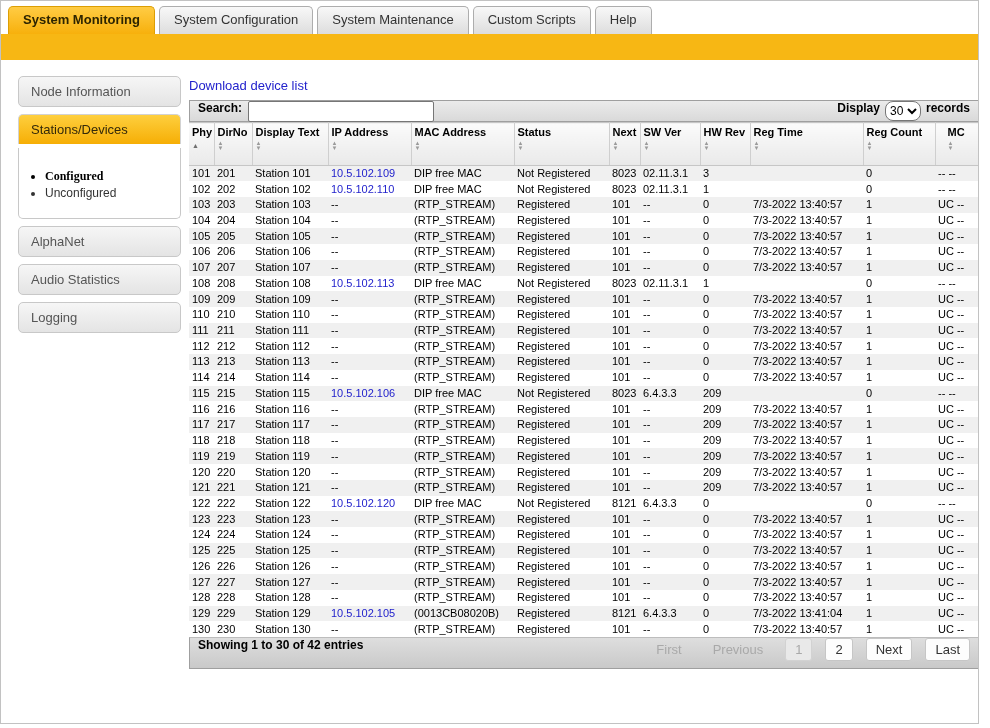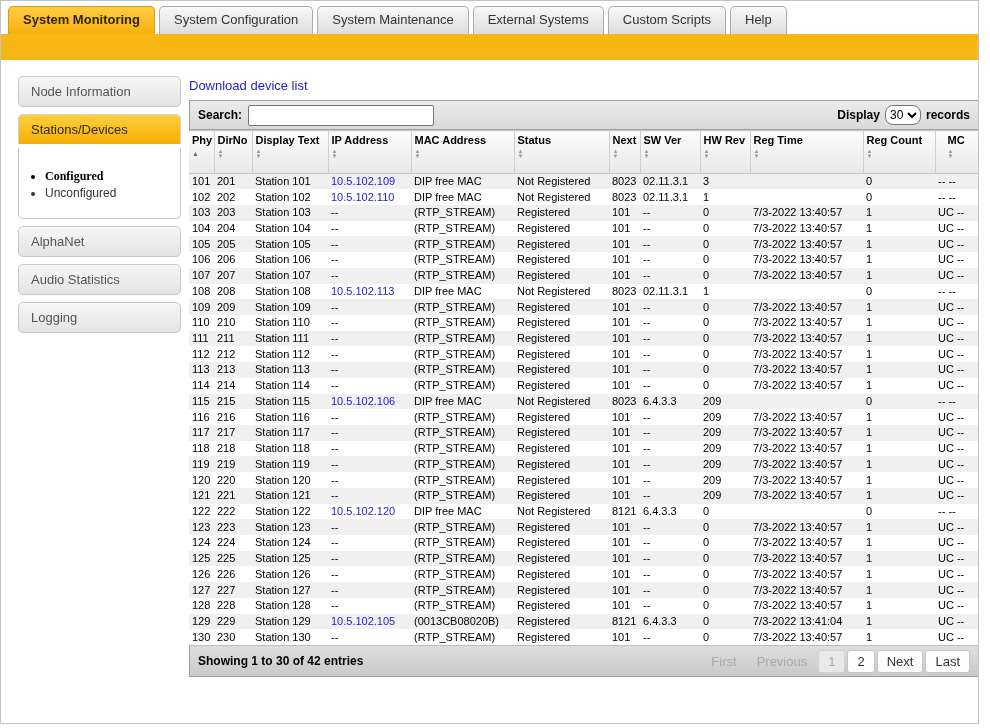--- a/index.html
+++ b/index.html
@@ -52,21 +52,21 @@
   .side-panel ul { margin:0; padding-left:16px; font-size:12px; line-height:17px; color:#333; }
   .side-panel li { cursor:pointer; }
   .side-panel li.bold { font-weight:bold; color:#000;font-family:Liberation Serif, serif; }
 
   
   .main { margin-left:8px; width:790px; }
   .page-title { font-size:16px; font-weight:bold; margin:6px 0 10px; }
   .dl-link { display:inline-block; font-size:13px; color:#2222cc; text-decoration:none; margin-bottom:7px; cursor:pointer; }
 
   .toolbar {
-    display:flex; align-items:center; height:30px; padding:0 8px;
+    display:flex; align-items:flex-start; height:22px; padding:0 8px;
     background:linear-gradient(#ebebeb,#d9d9d9);
     border:1px solid #9f9f9f;
   }
   .toolbar .lbl { font-size:12px; font-weight:bold; }
   .search-input {
     width:186px; height:21px; margin-left:6px; padding:0 4px;
     border:1px solid #767676; border-radius:2px; font-size:12px;
     font-family:"Liberation Sans", sans-serif;
   }
   .toolbar .spacer { flex:1; }
@@ -96,42 +96,41 @@
   }
   table.devices tbody tr:nth-child(odd) { background:#f0f0f0; }
   table.devices tbody tr:nth-child(even) { background:#ffffff; }
   td.c-phy, td.c-dirno { }
   td.c-text { padding-left:9px; }
   td.c-ip { padding-left:9px; }
   a.ip-link { color:#2222cc; text-decoration:none; cursor:pointer; }
 
   
   .tbl-footer {
-    width:790px; height:32px; display:flex; align-items:center;
+    width:790px; height:32px; display:flex; align-items:flex-start;
     background:linear-gradient(#dedede,#c9c9c9);
     border:1px solid #9f9f9f; border-top:1px solid #bdbdbd;
     padding:0 8px;
   }
   .summary { font-size:12px; font-weight:bold; }
-  .pager { margin-left:auto; display:flex; align-items:center; gap:2px; font-size:13px; }
+  .pager { margin-left:auto; display:flex; align-items:center; gap:13px; font-size:13px; }
   .pbtn { padding:3px 9px; border-radius:3px; white-space:nowrap; }
   .pbtn.disabled { color:#a9a9a9; cursor:default; }
   .pbtn.current { color:#a9a9a9; background:#e9e9e9; border:1px solid #d2d2d2; cursor:default; }
   .pbtn.normal { color:#333; background:#fdfdfd; border:1px solid #c6c6c6; cursor:pointer; }
 </style>
 </head>
 <body>
 
 <div class="frame">
 
   <div class="tabbar">
       <div class="tab active">System Monitoring</div>
       <div class="tab">System Configuration</div>
       <div class="tab">System Maintenance</div>
-      <div class="tab">External Systems</div>
       <div class="tab">Custom Scripts</div>
       <div class="tab">Help</div>
     </div>
   <div class="yellow-bar"></div>
 
   <div class="layout">
 
     <div class="sidebar">
         <div class="side-btn">Node Information</div>
         <div class="side-btn active">Stations/Devices</div>

